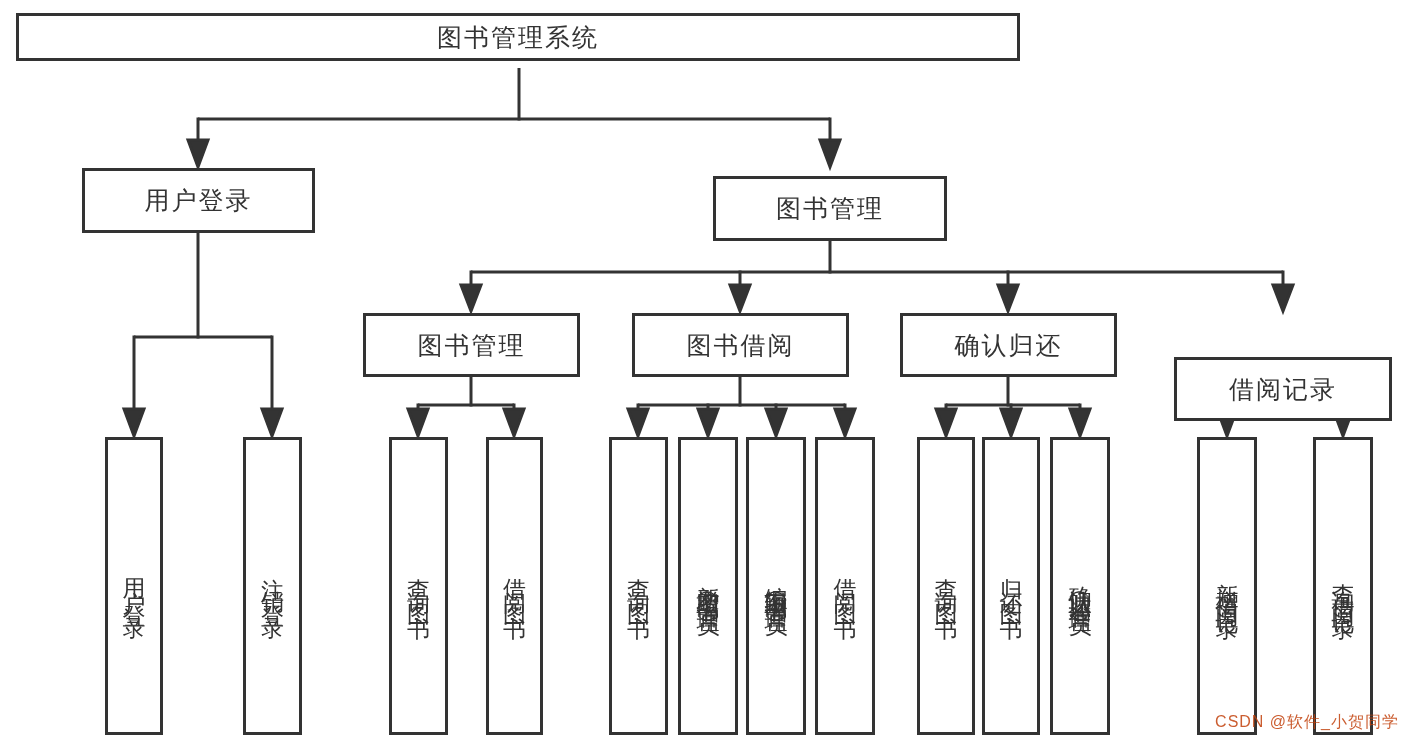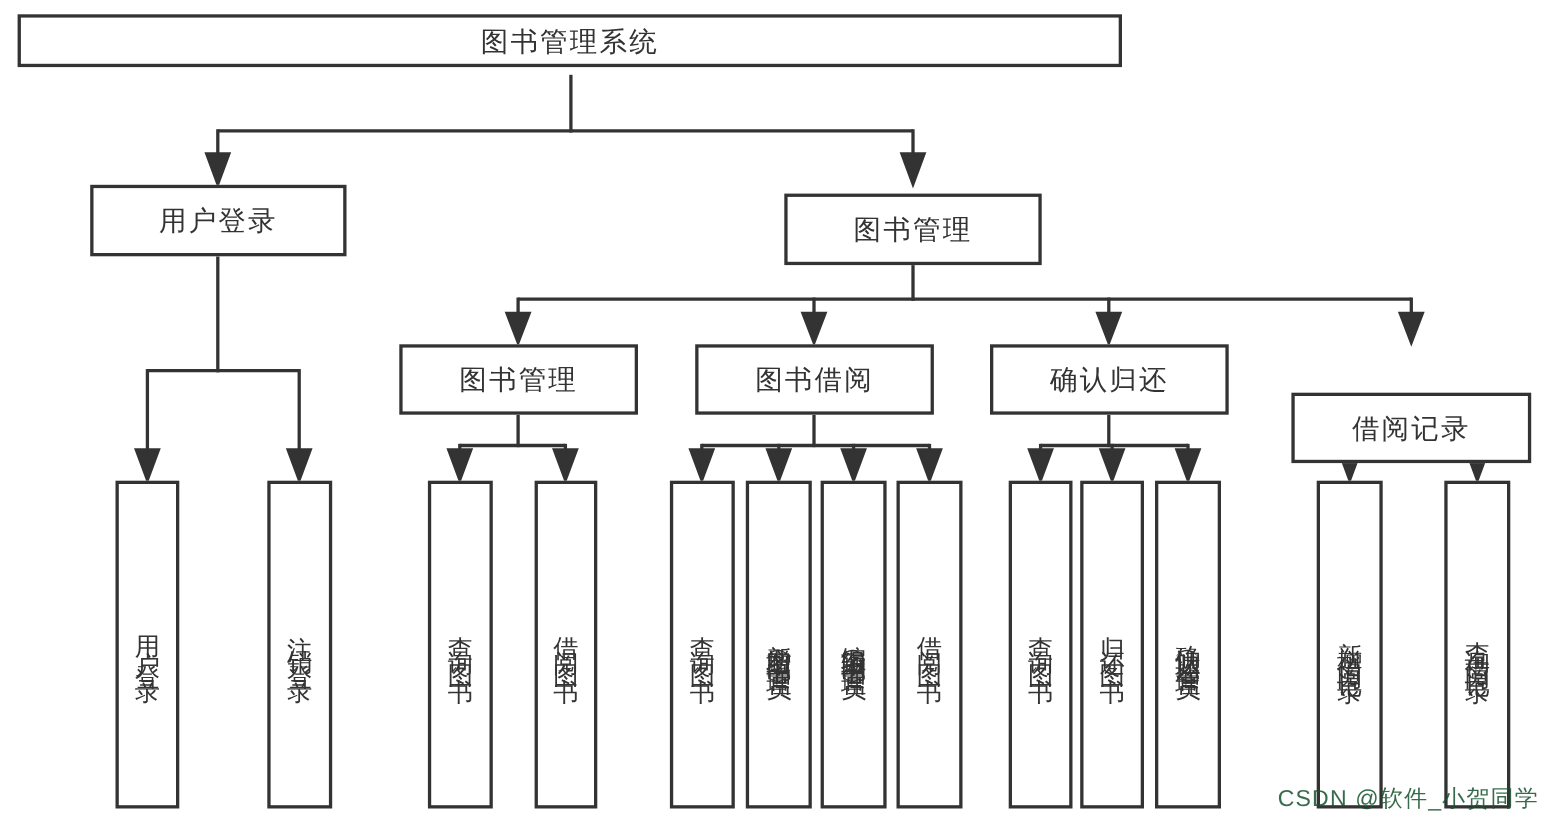--- a/index.html
+++ b/index.html
@@ -40,22 +40,22 @@
     white-space: nowrap;
   }
   .ls-wide span  { letter-spacing: 13px; }
   .ls-med  span  { letter-spacing: 7px;  }
   .ls-tight span { letter-spacing: 4px;  }
   #watermark {
     position: absolute;
     right: 6px;
     top: 712px;
     z-index: 5;
-    font-size: 21px;
-    color: #14532d;
+    font-size: 16px;
+    color: #c2410c;
     opacity: 0.85;
     letter-spacing: 1px;
     white-space: nowrap;
   }
 </style>
 </head>
 <body>
 
 <div id="canvas">
 

